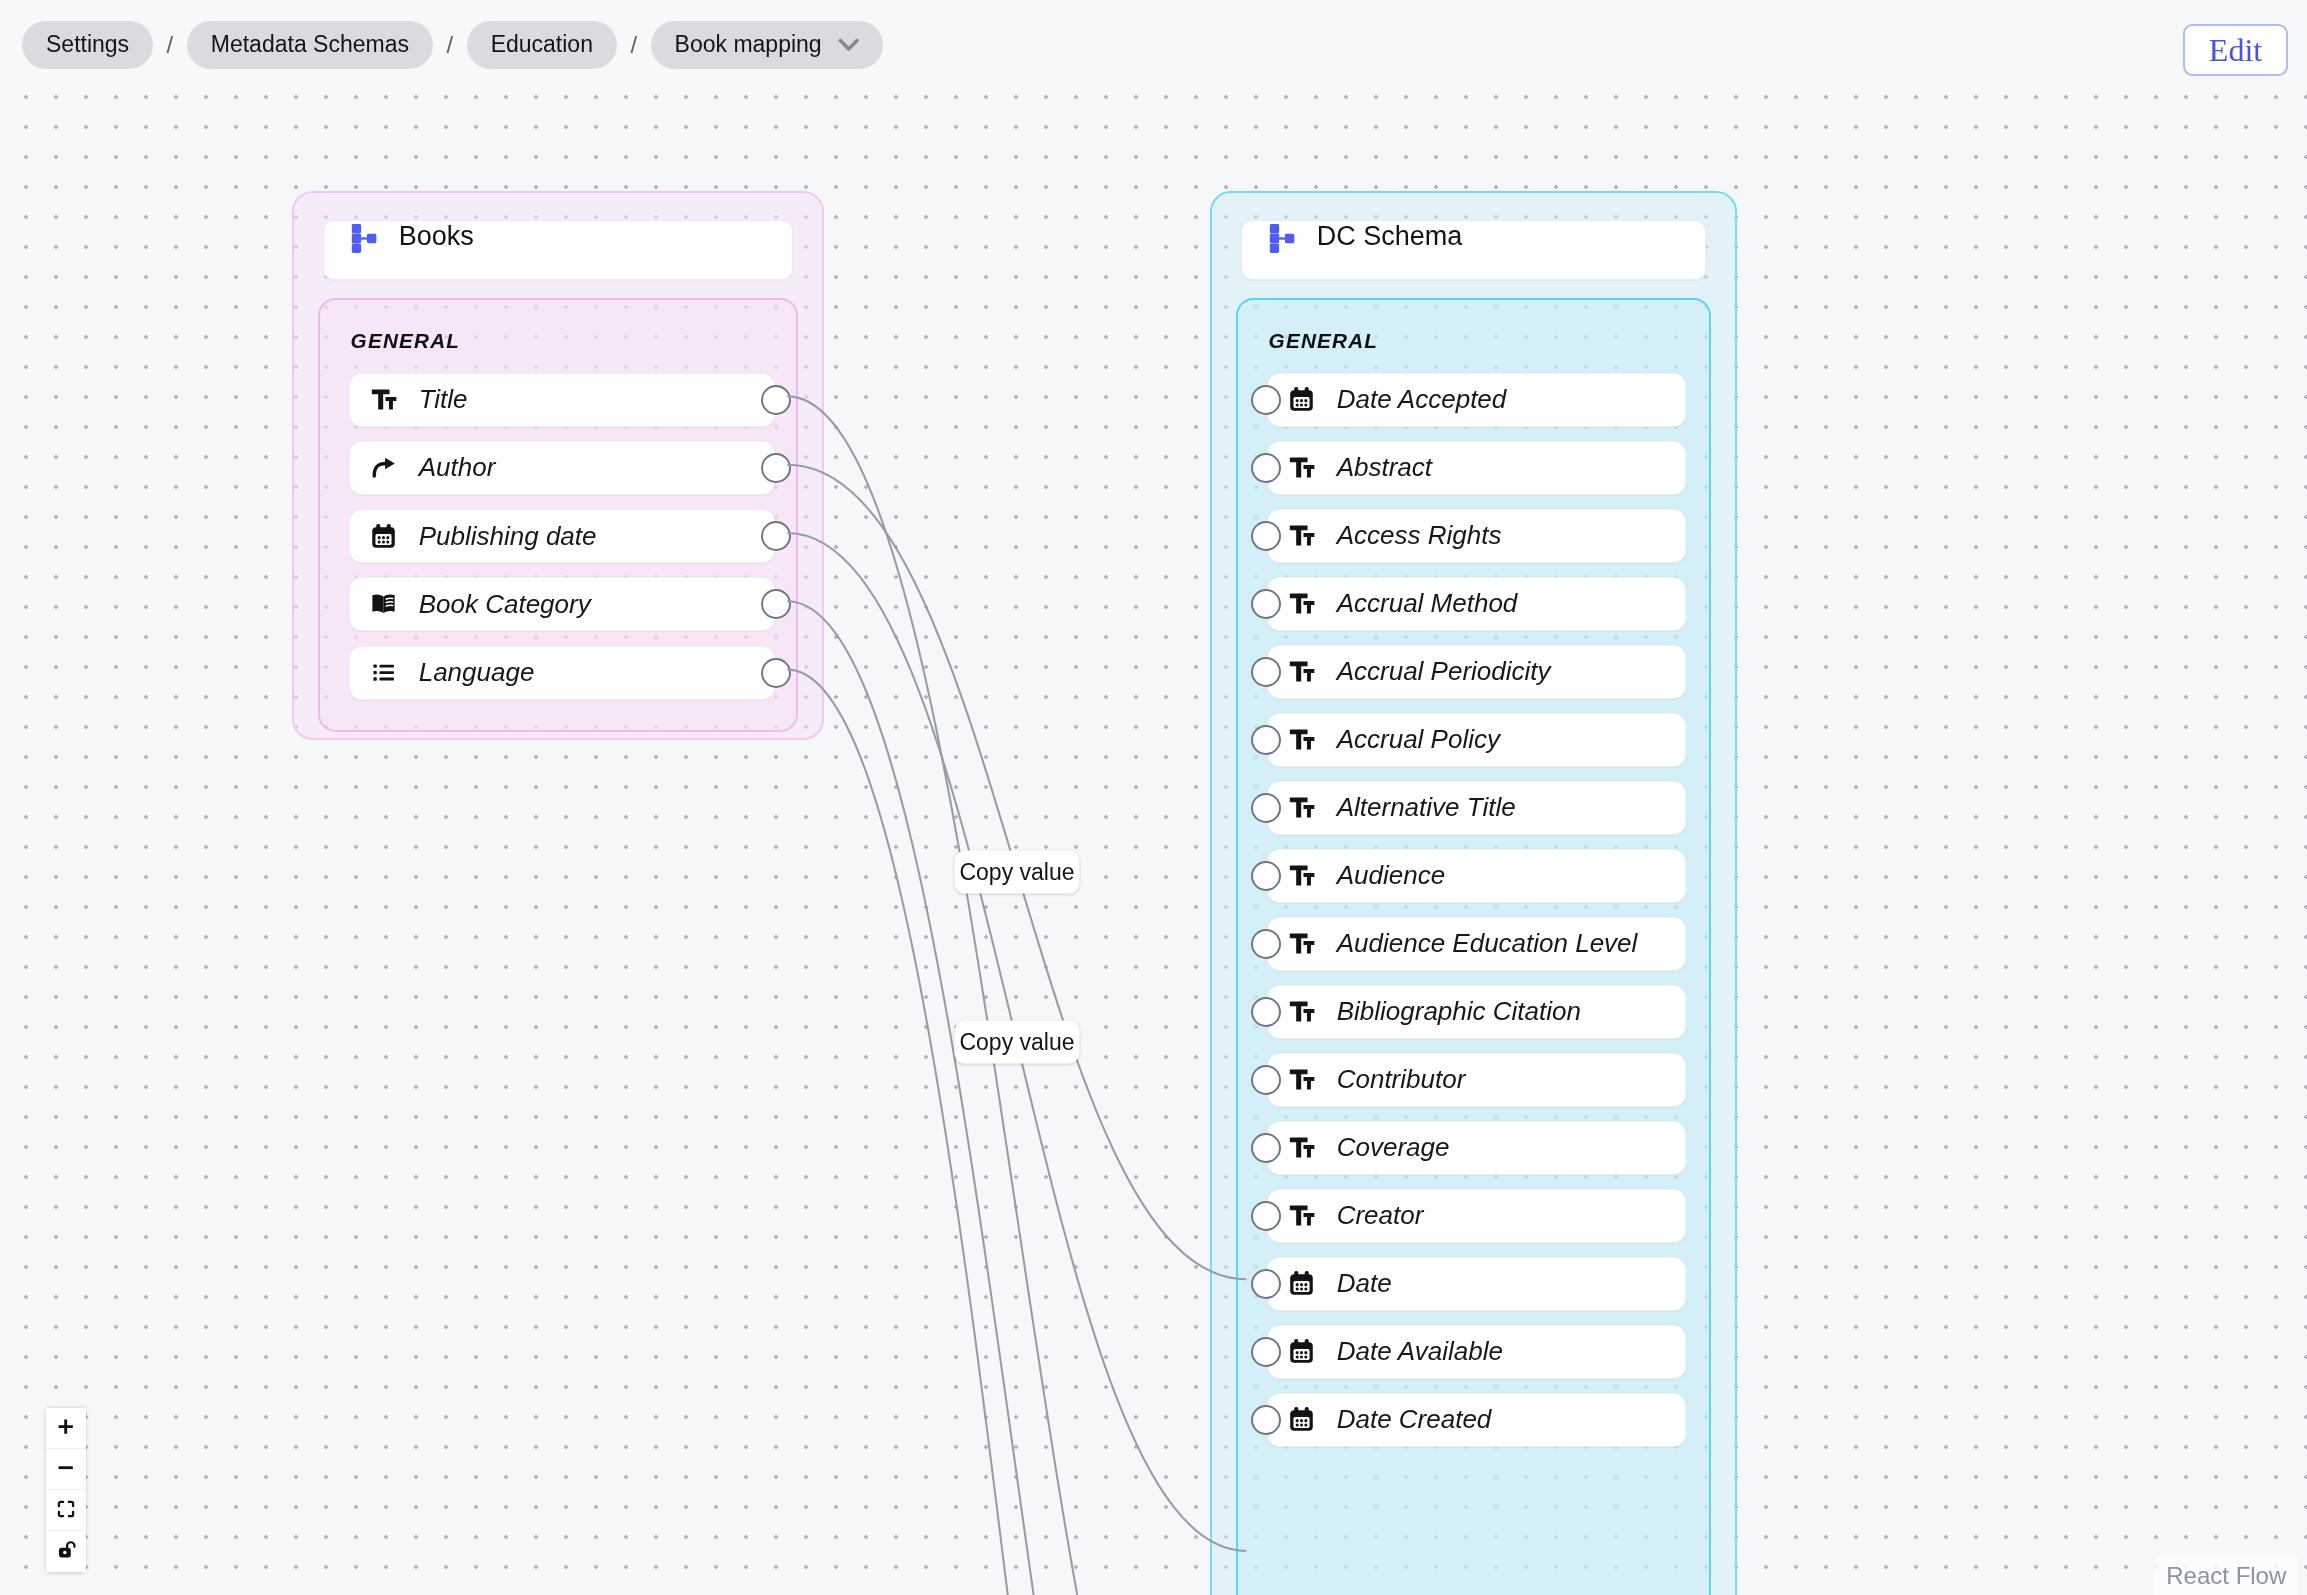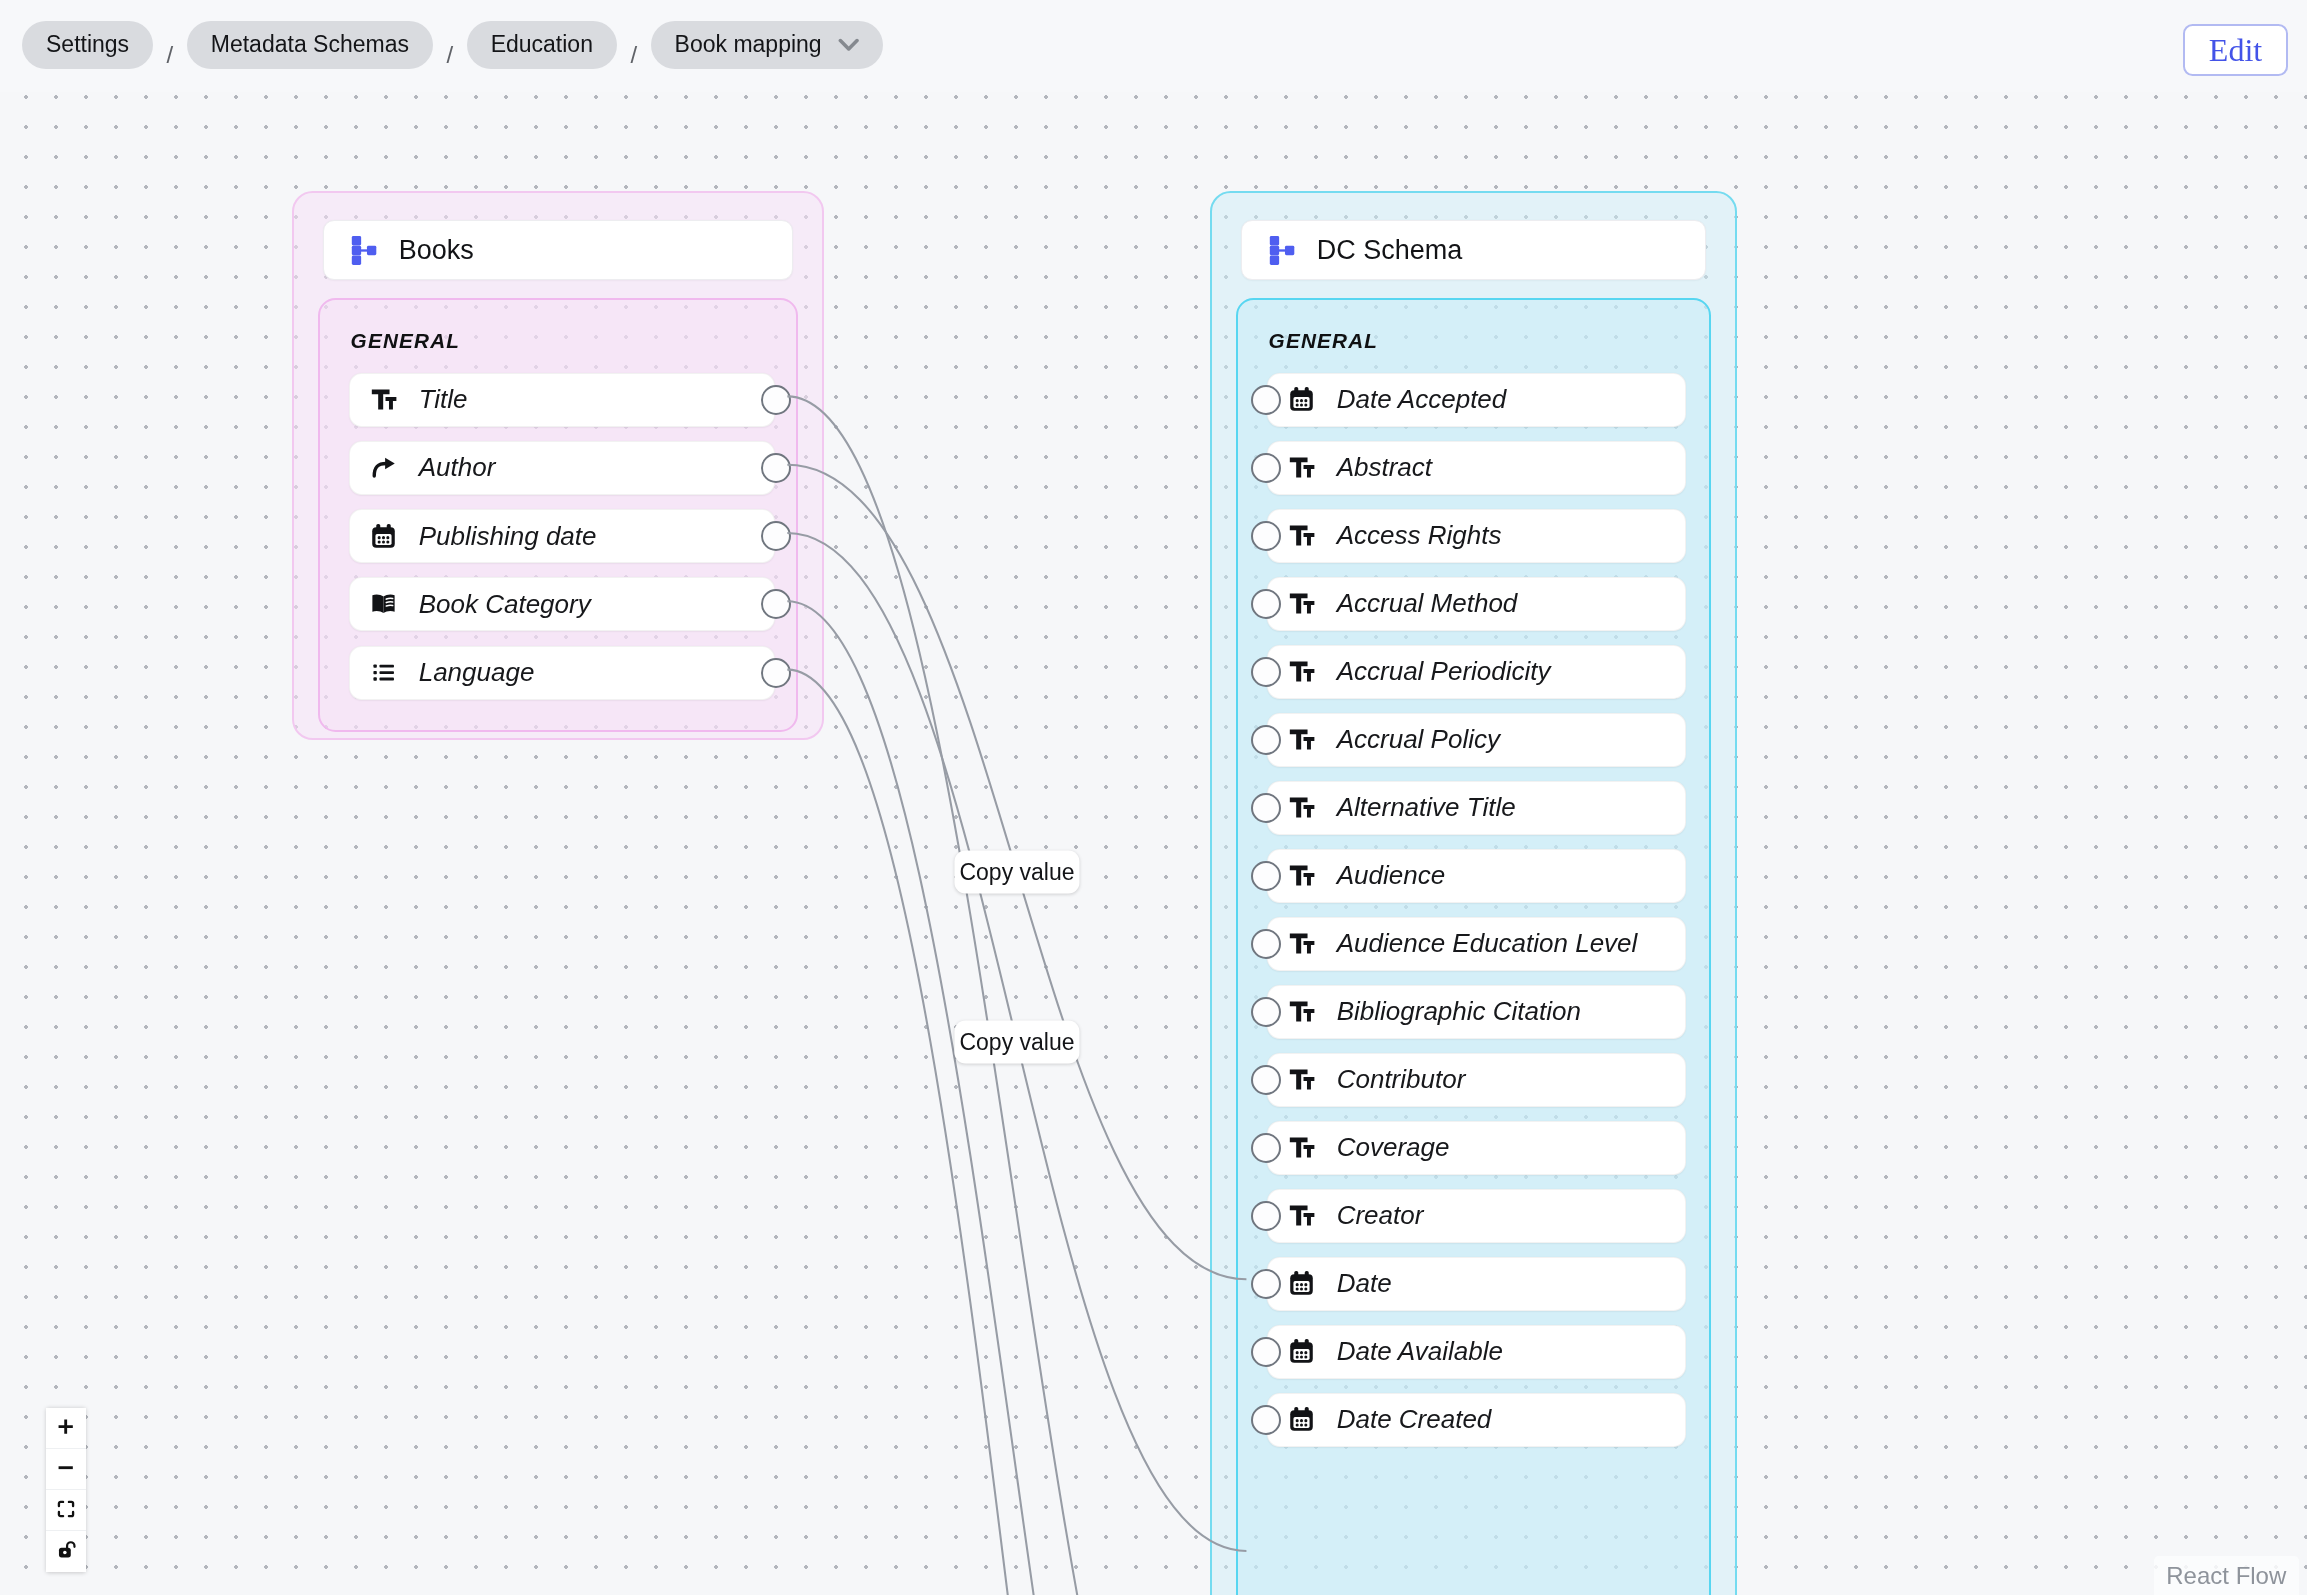--- a/index.html
+++ b/index.html
@@ -10,21 +10,21 @@
   }
   
   .canvas {
     position:absolute; inset:0; overflow:hidden;
     background-image:radial-gradient(circle, #b3b6bd 1.8px, transparent 2px);
     background-size:30px 30px; background-position:11px 22px;
   }
   .topbar-mask{ position:absolute; left:0; top:0; width:100%; height:92px;
     background:#f7f8fa; z-index:3; }
   
-  .breadcrumb { position:absolute; left:22px; top:20.7px; display:flex; align-items:flex-end; gap:13.5px; z-index:4; }
+  .breadcrumb { position:absolute; left:22px; top:20.7px; display:flex; align-items:center; gap:13.5px; z-index:4; }
   .crumb-pill {
     background:#d9dbdf; border-radius:794px; height:48px; display:flex; align-items:center;
     padding:0 24px; font-size:23px; color:#141518; white-space:nowrap; cursor:pointer;
   }
   .crumb-sep { color:#606368; font-size:24px; }
   .crumb-pill .chev { margin-left:16px; display:inline-flex; }
   
   .edit-btn {
     position:absolute; right:19px; top:24px; width:105px; height:52px; z-index:4;
     background:#ffffff; border:2px solid #b2baf2; border-radius:9.5px;
@@ -37,21 +37,21 @@
   .node-source {
     left:292px; top:191px; width:532px; height:549px;
     background:rgba(246,226,248,.55); border:2px solid #f2c8f0;
   }
   .node-target {
     left:1210px; top:191px; width:527px; height:1716px;
     background:rgba(206,238,248,.5); border:2.4px solid #74dbf0;
   }
   .node-header {
     background:#ffffff; border-radius:11px; height:60px; margin:27px 29px 0 29px;
-    display:flex; align-items:center; padding:0 20.7px; gap:19px;
+    display:flex; padding:0 20.7px; gap:19px;
     border:0.8px solid #ededf0; box-shadow:0 0.8px 1.6px rgba(0,0,0,.04);
   }
   .node-header .title { font-size:27px; font-weight:500; color:#121316; }
   .schema-ic { width:35px; height:35px; display:inline-flex; }
   .section {
     margin:17.5px 24px 0 24px; border-radius:17.5px; padding:29px 29px 30px 29px;font-style:italic;
   }
   .node-source .section { border:2px solid #f0b9ee; background:rgba(247,220,247,.35); }
   .node-target .section { border:2.4px solid #57d6f1; background:rgba(196,235,248,.45); height:1557px; }
   .section-label { font-size:20.7px; font-weight:700; letter-spacing:1.2px; color:#101113; margin:0 0 20px 1.6px; }

